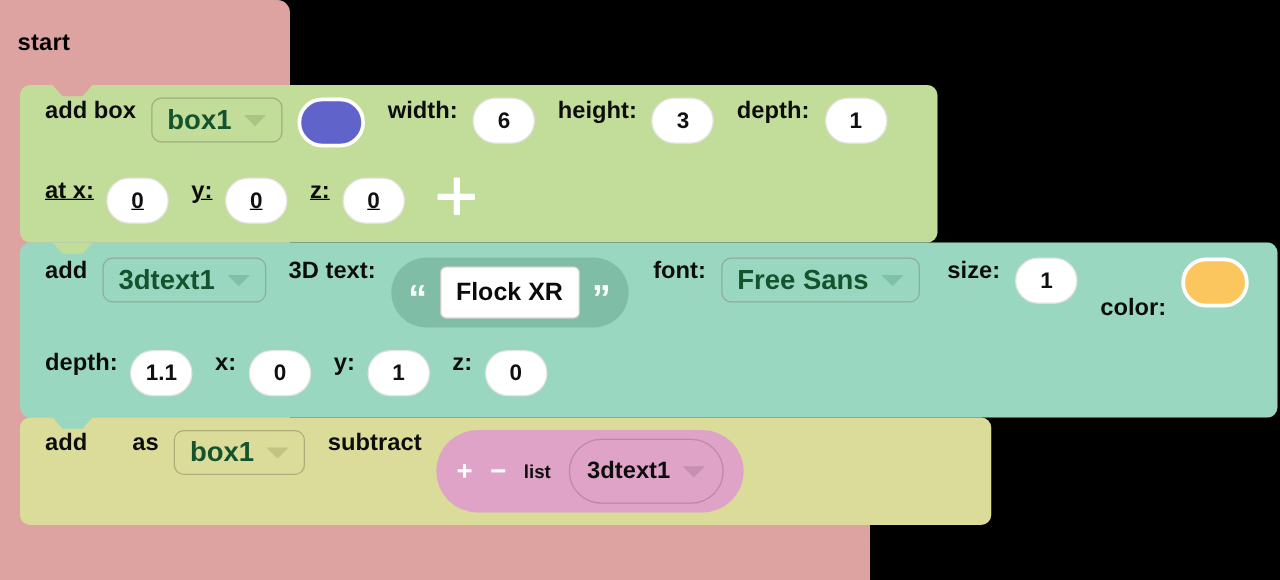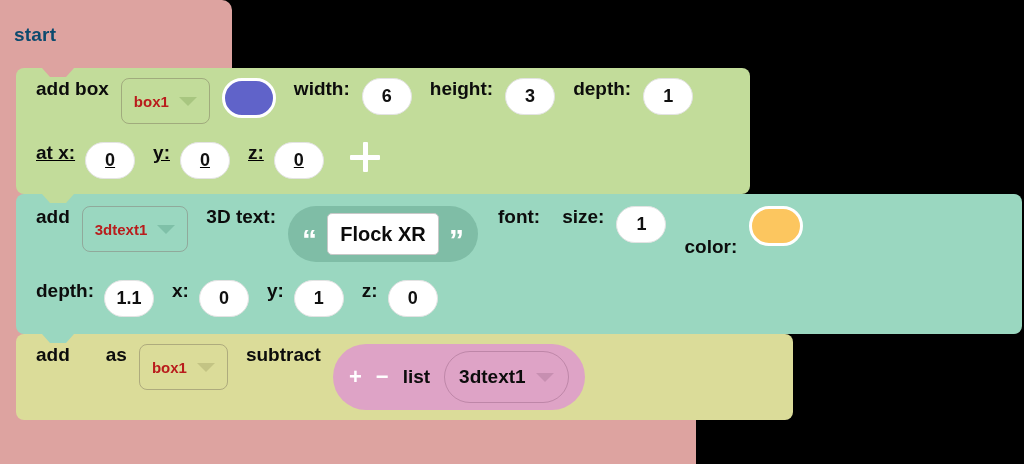--- a/index.html
+++ b/index.html
@@ -15,21 +15,21 @@
   .notch{position:absolute;top:0;left:16px;width:34px;height:9px;}
   .notch svg{display:block;}
 
   
   .start-block{
     left:0px;top:0px;width:232px;height:464px;
     background:#dda3a0;border-radius:0 10px 10px 0;
   }
   .start-label{
     position:absolute;left:14px;top:24px;
-    font-size:19px;font-weight:700;color:#0c4a6e;letter-spacing:.2px;
+    font-size:19px;font-weight:700;color:#000000;letter-spacing:.2px;
   }
   .start-foot{
     position:absolute;left:0px;top:420px;width:696px;height:44px;
     background:#dda3a0;border-radius:0 10px 10px 0;
   }
 
   
   .stmt{position:absolute;box-sizing:border-box;}
   .row{position:absolute;display:flex;align-items:flex-start;}
 
@@ -39,23 +39,23 @@
   .numfield{
     display:inline-flex;align-items:center;justify-content:center;
     min-width:50px;height:37px;padding:0 10px;
     background:#ffffff;border-radius:19px;border:1px solid #e3e3e3;
     font-size:18px;font-weight:700;color:#101010;box-sizing:border-box;
   }
 
   
   .dropdown{
     display:inline-flex;align-items:center;gap:10px;
-    height:46px;padding:0 12px;border-radius:8px;
+    height:36px;padding:0 12px;border-radius:8px;
     border:1px solid rgba(120,90,90,.35);
-    font-size:15px;font-weight:700;color:#b91c1c;box-sizing:border-box;
+    font-size:22px;font-weight:700;color:#14532d;box-sizing:border-box;
     background:transparent;
   }
   .chev{width:0;height:0;border-left:9px solid transparent;border-right:9px solid transparent;}
 
   
   .swatch{
     width:54px;height:40px;border-radius:22px;border:3px solid #fff;box-sizing:border-box;
   }
 
   
@@ -92,21 +92,21 @@
   .sub-block .dropdown{border-color:rgba(120,110,90,.45);}
   .sub-block .chev{border-top:9px solid #c3c484;}
 
   
   .listpill{
     display:inline-flex;align-items:center;gap:14px;
     height:66px;padding:0 16px;border-radius:33px;background:#dea3c6;
     box-sizing:border-box;
   }
   .mini{color:#fff;font-size:22px;font-weight:700;line-height:1;}
-  .listlbl{font-size:19px;font-weight:700;color:#0c0c0c;}
+  .listlbl{font-size:15px;font-weight:700;color:#0c0c0c;}
   .listdd{
     display:inline-flex;align-items:center;gap:10px;height:52px;padding:0 14px;
     border-radius:26px;border:1px solid rgba(150,100,130,.45);
     font-size:19px;font-weight:700;color:#0c0c0c;box-sizing:border-box;
   }
   .listdd .chev{border-top:9px solid #c78fb1;}
 </style>
 </head>
 <body>
 
@@ -167,20 +167,24 @@
         <span>3dtext1</span>
         <i class="chev"></i>
       </span>
       <span class="lbl" style="margin-left:6px;">3D text:</span>
       <span class="strpill">
         <span class="quote">“</span>
         <span class="strinput">Flock XR</span>
         <span class="quote">”</span>
       </span>
       <span class="lbl" style="margin-left:8px;">font:</span>
+      <span class="dropdown">
+        <span>Free Sans</span>
+        <i class="chev"></i>
+      </span>
       <span class="lbl" style="margin-left:10px;">size:</span>
       <span class="numfield">1</span>
       <span class="lbl" style="margin-left:6px;margin-top:30px;">color:</span>
       <span class="swatch" style="background:#fcc65f;"></span>
     </div>
 
     <div class="row" style="left:20px;top:86px;height:44px;gap:10px;">
       <span class="lbl">depth:</span>
       <span class="numfield">1.1</span>
       <span class="lbl" style="margin-left:8px;">x:</span>

